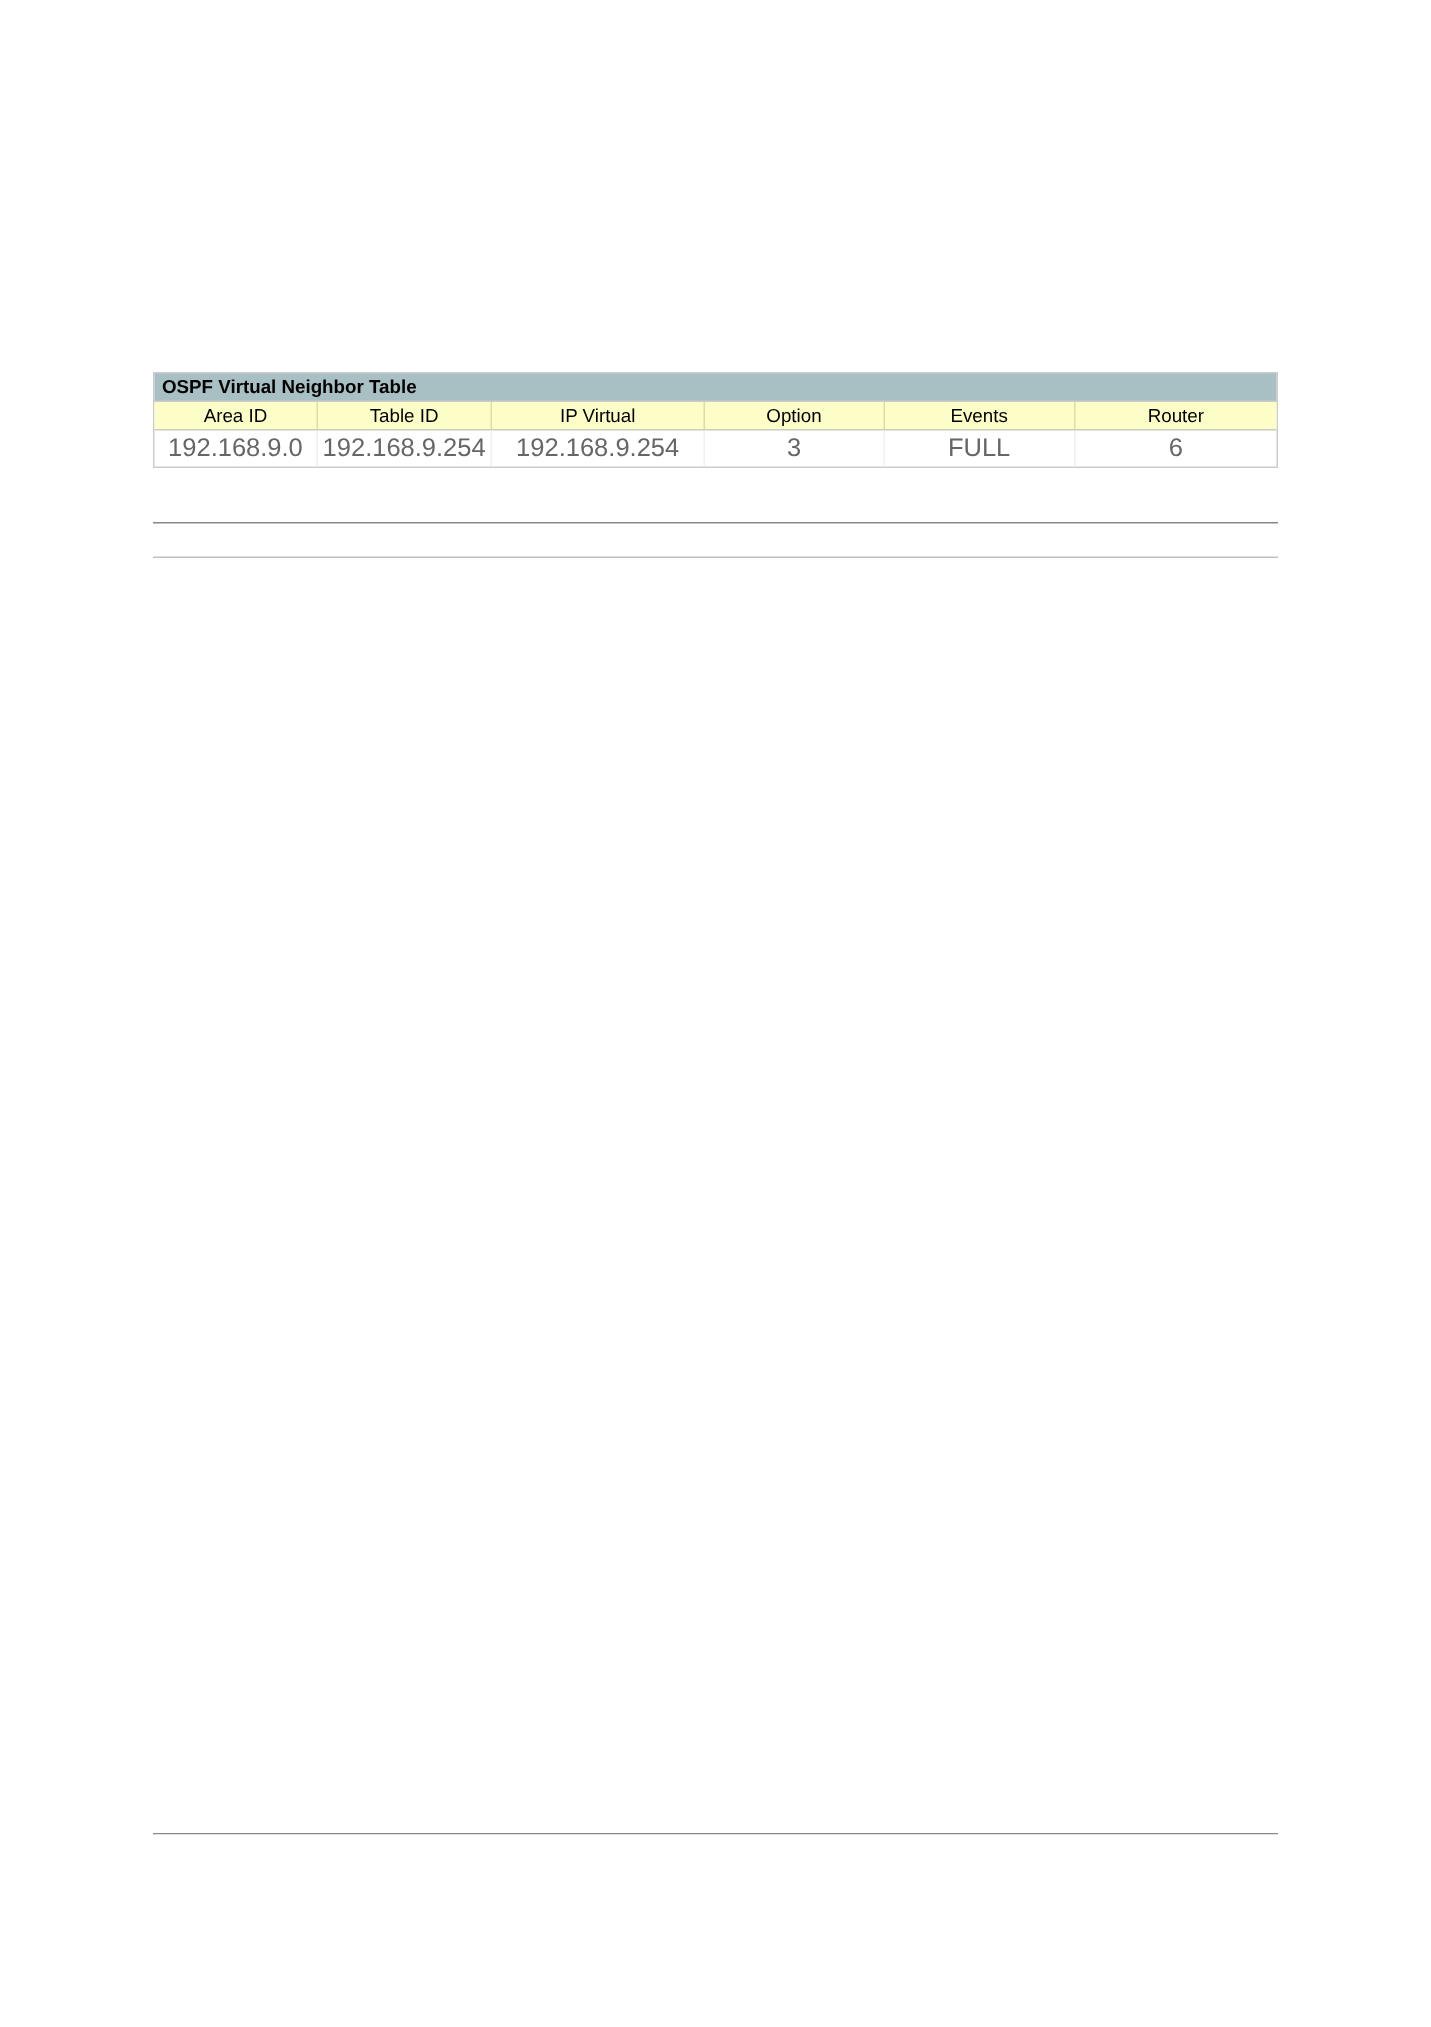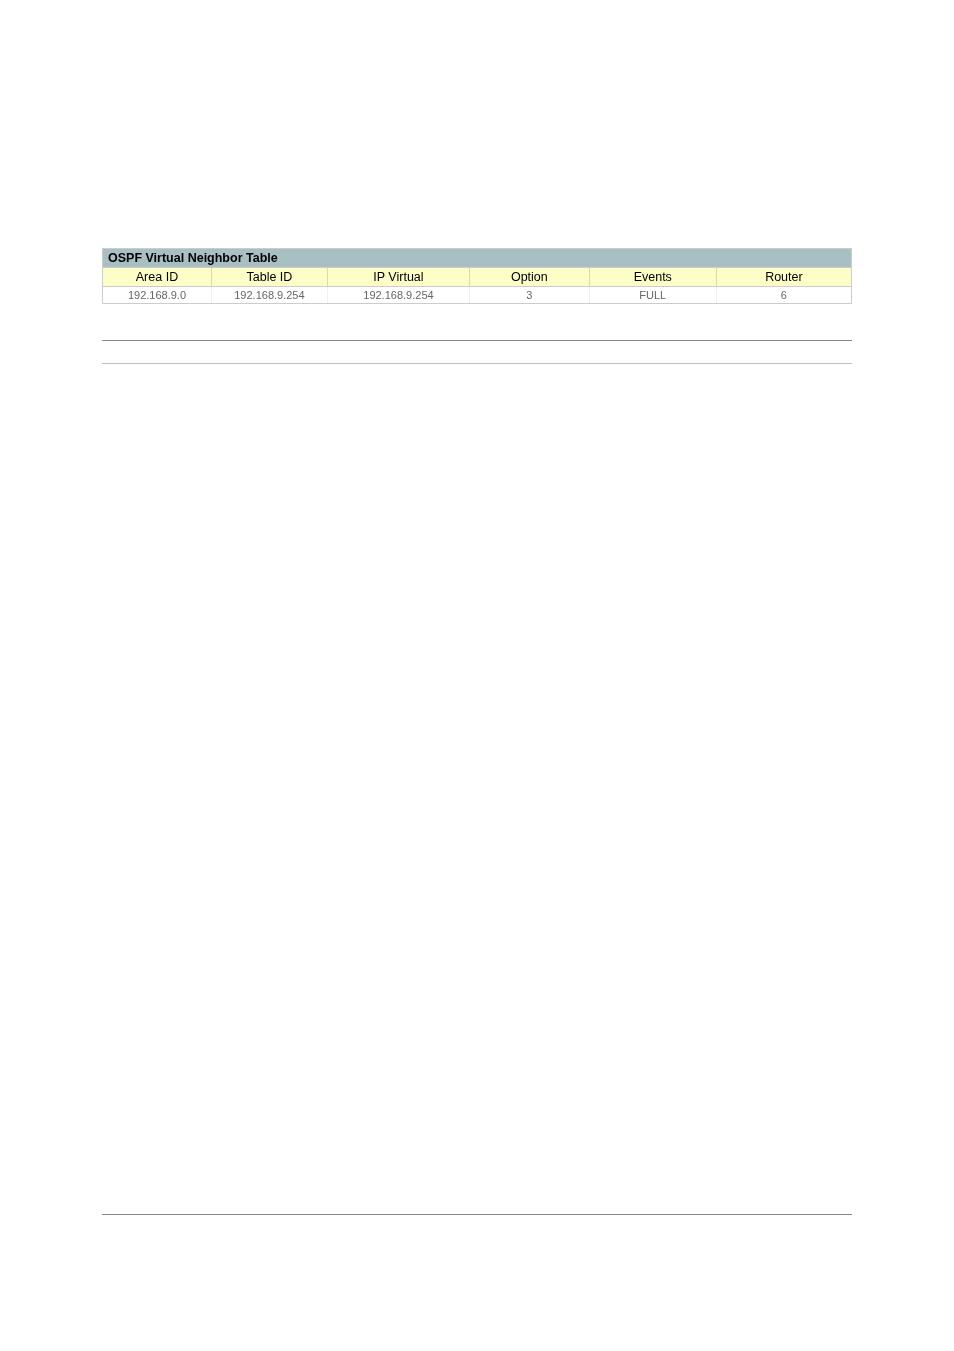--- a/index.html
+++ b/index.html
@@ -51,21 +51,21 @@
     }
     thead th:first-child {
       border-left: none;
     }
     thead th:last-child {
       border-right: none;
     }
     tbody td {
       text-align: center;
       padding: 2px 3px;
-      font-size: 11px;
+      font-size: 17px;
       color: #666;
       border-right: 1px solid #f0f0f0;
     }
     tbody td:last-child {
       border-right: none;
     }
     .col-area { width: 14.5%; }
     .col-router { width: 15.5%; }
     .col-ip { width: 19%; }
     .col-option { width: 16%; }

